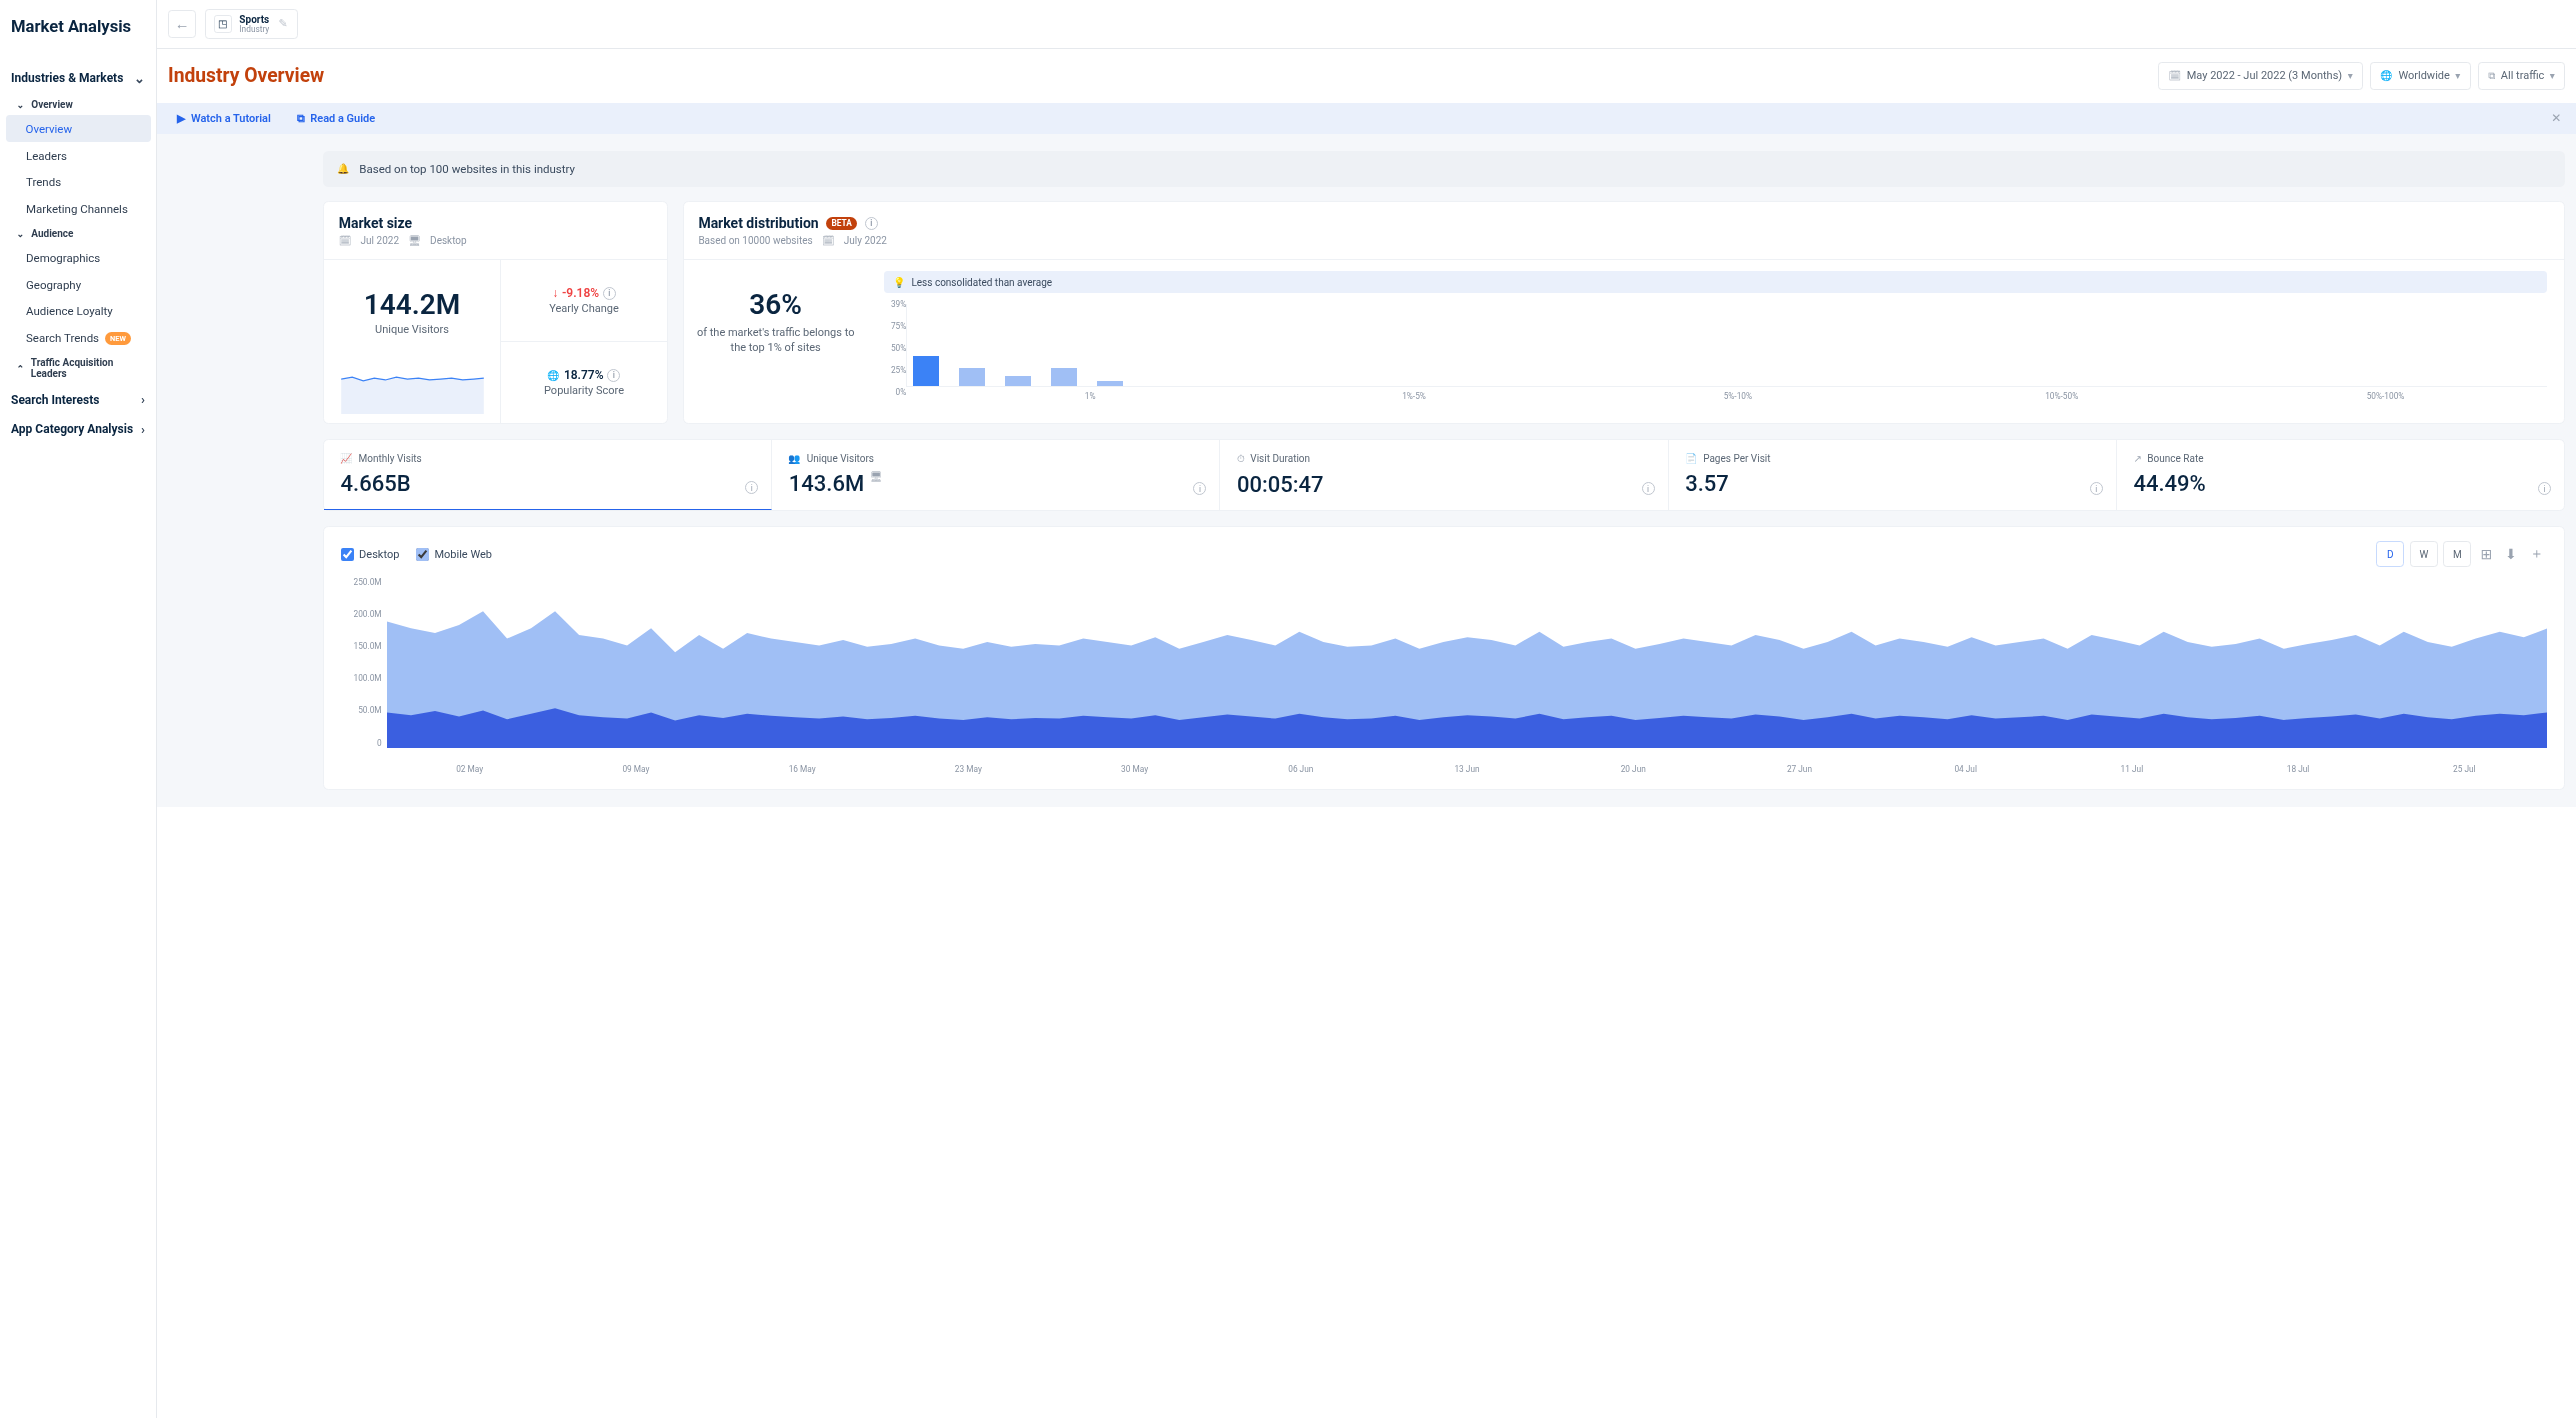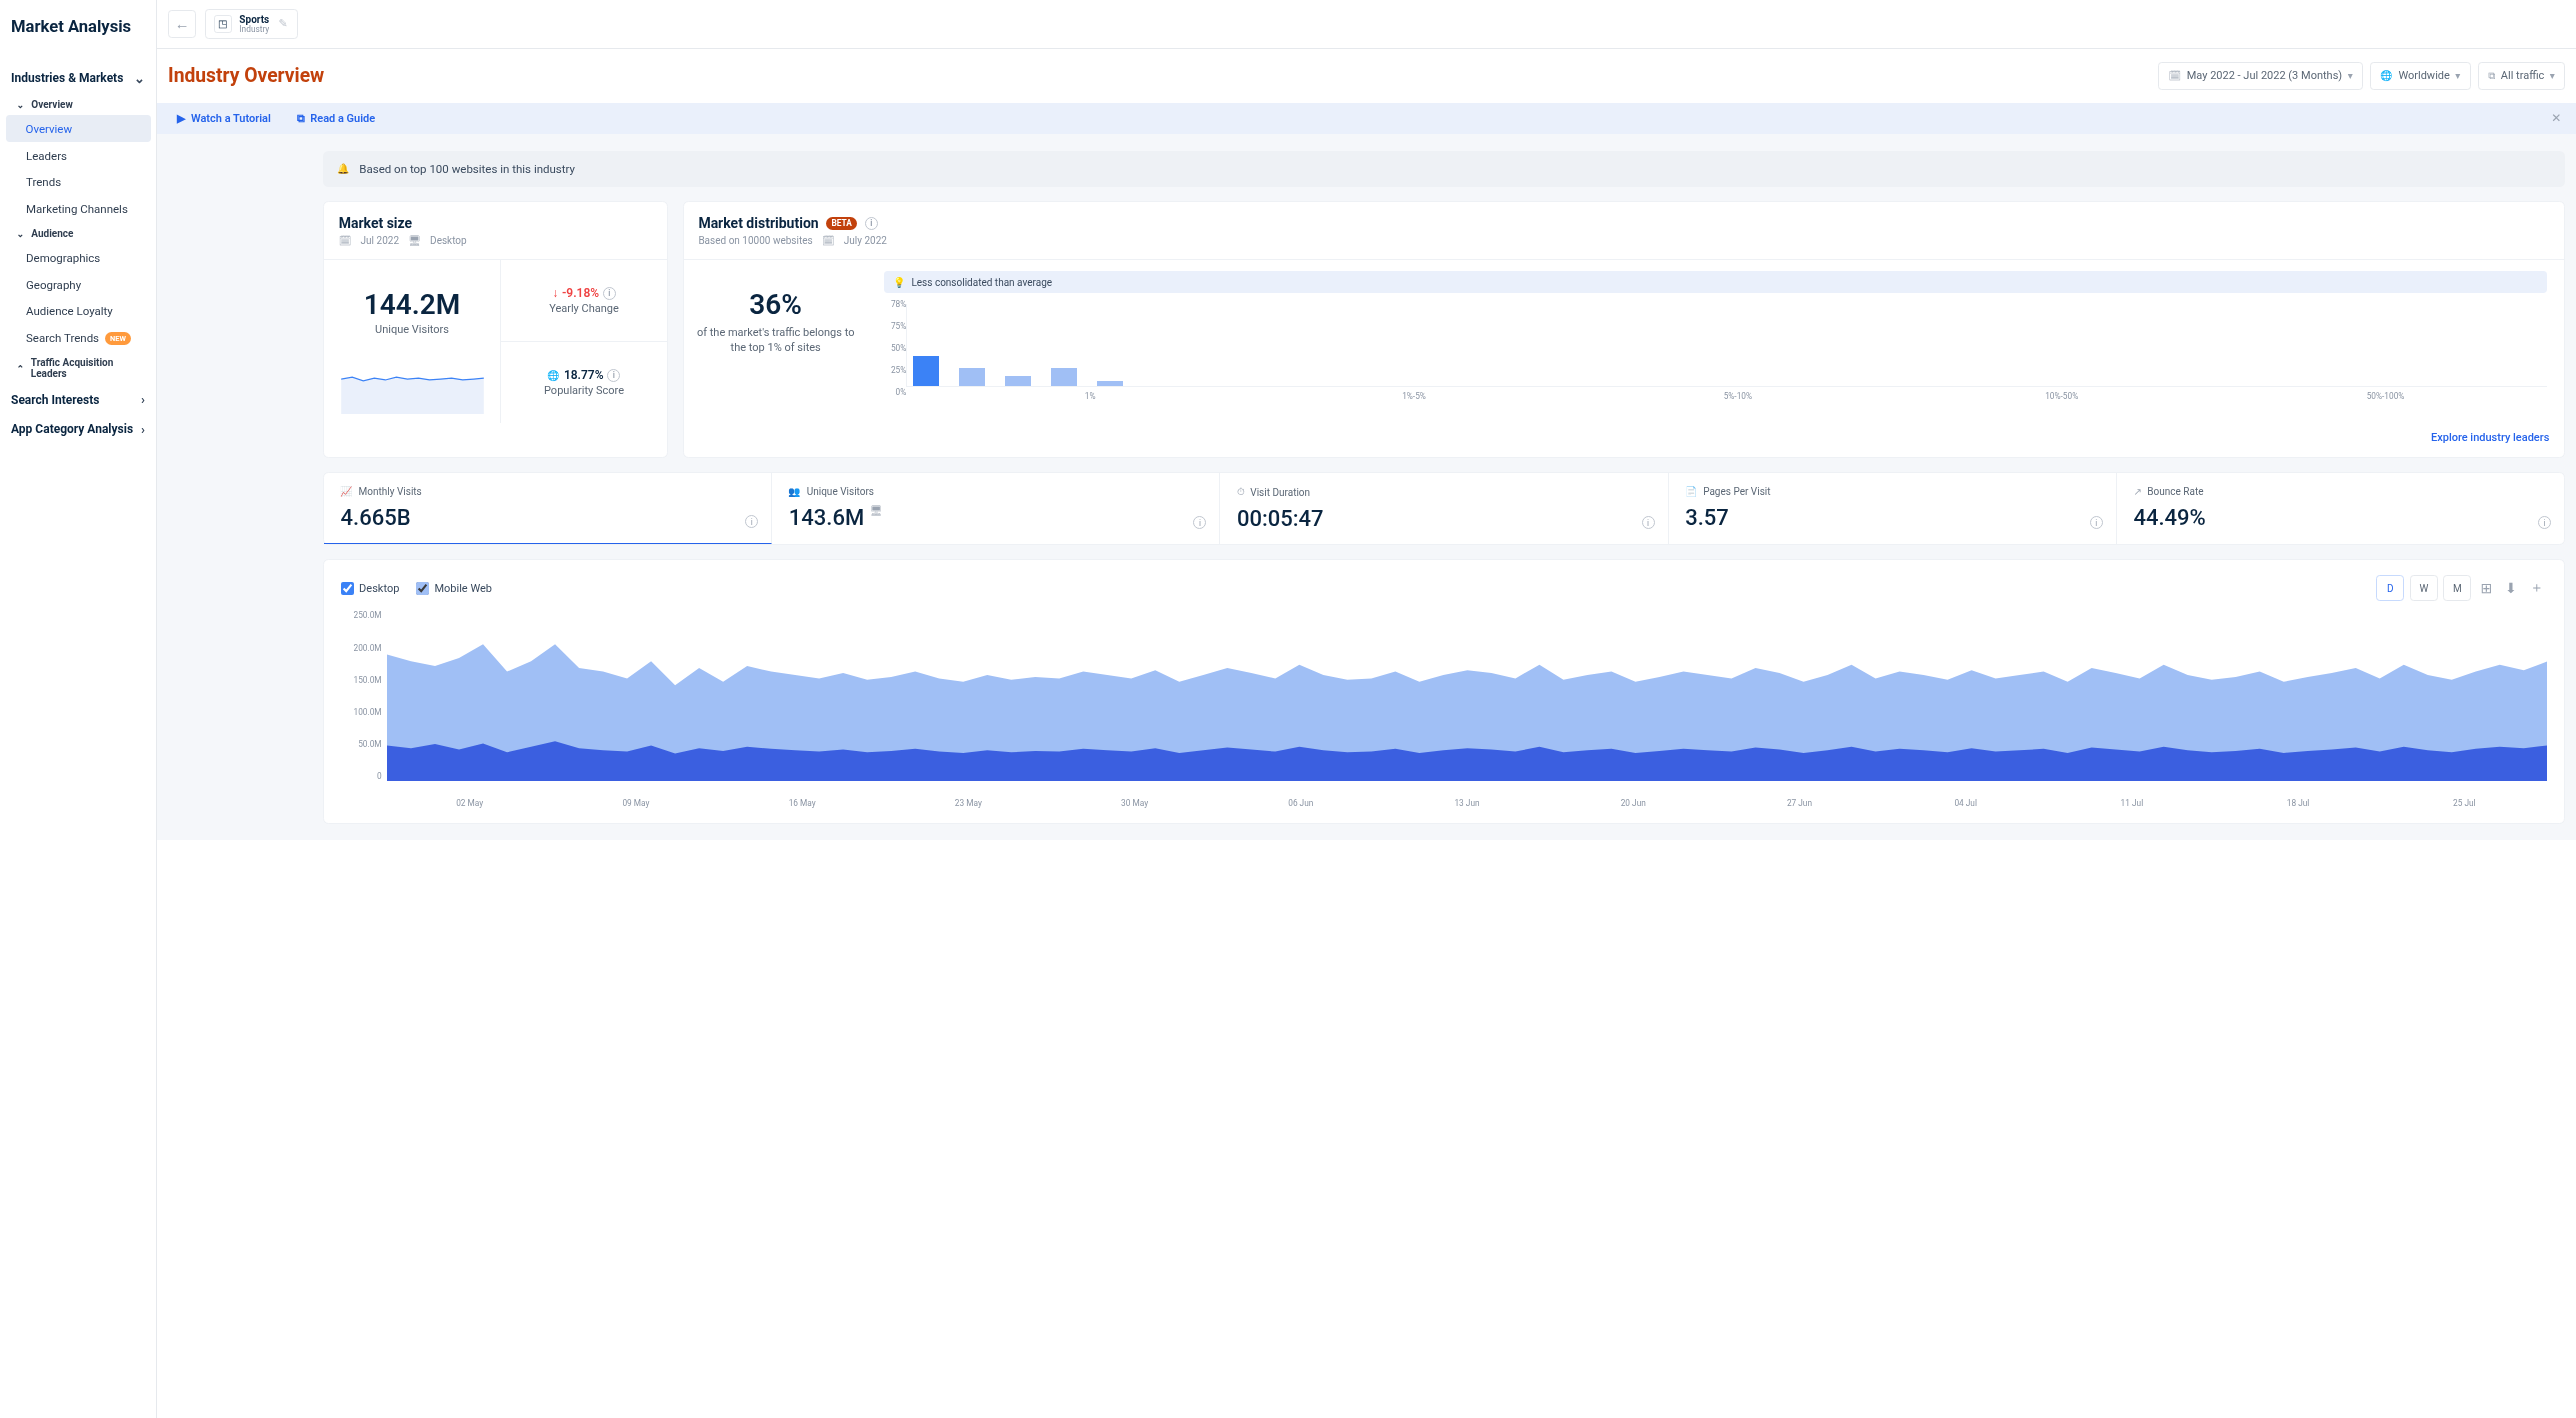--- a/index.html
+++ b/index.html
@@ -266,21 +266,21 @@
               <div class="md-txt">of the market's traffic belongs to the top 1% of sites</div>
             </div>
             <div class="md-right">
               <div class="md-note">
                 <span>💡</span>
                 <span>Less consolidated than average</span>
               </div>
               <div class="md-chart">
 
                 <div class="md-yaxis" id="dist-y">
-                    <div style="flex: 1 1 0%; text-align: right;">78%</div>
+                    <div style="flex: 1 1 0%; text-align: right;">39%</div>
                     <div style="flex: 1 1 0%; text-align: right;">75%</div>
                     <div style="flex: 1 1 0%; text-align: right;">50%</div>
                     <div style="flex: 1 1 0%; text-align: right;">25%</div>
                     <div style="flex: 1 1 0%; text-align: right;">0%</div>
                   </div>
                 <div style="flex:1;">
                   <div class="md-bars" id="dist-bars">
                       <div class="md-bar first" style="height: 36%;"></div>
                       <div class="md-bar" style="height: 22%;"></div>
                       <div class="md-bar" style="height: 12%;"></div>
@@ -291,21 +291,20 @@
                       <span>1%</span>
                       <span>1%-5%</span>
                       <span>5%-10%</span>
                       <span>10%-50%</span>
                       <span>50%-100%</span>
                     </div>
                 </div>
               </div>
             </div>
           </div>
-          <div class="md-link"><a href="#">Explore industry leaders</a></div>
         </div>
       </div>
 
       <div class="metrics" id="metrics-row">
           <div class="metric active">
             <div class="metric-head">
               <span class="mini-ic">📈</span>
               <span>Monthly Visits</span>
             </div>
             <div class="metric-val">

